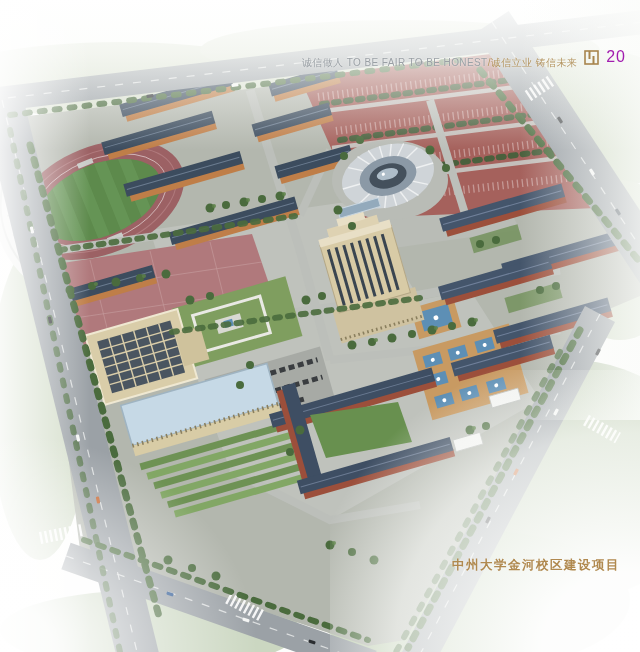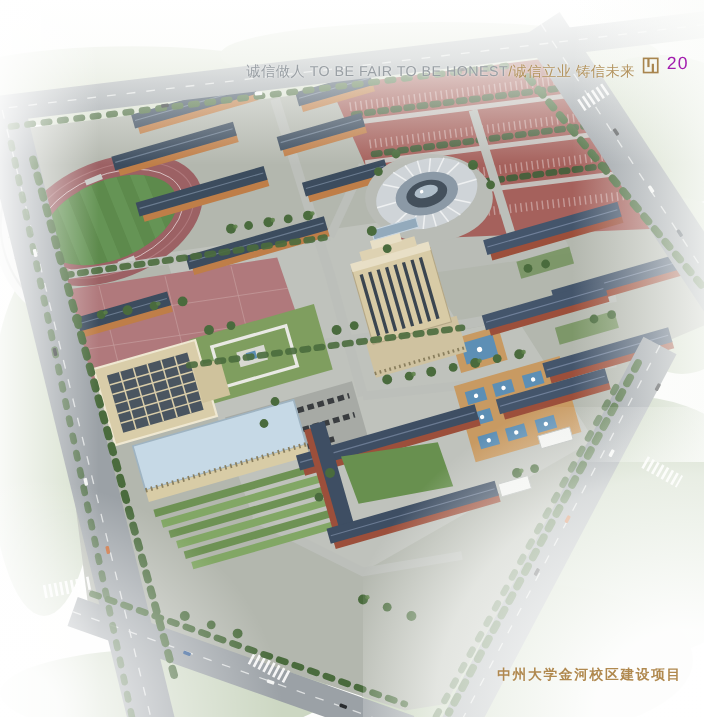--- a/index.html
+++ b/index.html
@@ -13,25 +13,25 @@
   .haze-left{left:0;top:0;width:90px;height:652px;
     background:linear-gradient(90deg,rgba(255,255,255,.85),rgba(255,255,255,0));}
   .haze-right{left:520px;top:0;width:120px;height:420px;
     background:linear-gradient(270deg,rgba(251,252,250,.8),rgba(255,255,255,0));}
   .haze-br{left:330px;top:370px;width:310px;height:282px;
     background:radial-gradient(ellipse at 95% 100%,rgba(255,255,255,.97) 20%,rgba(253,254,252,.65) 55%,rgba(255,255,255,0) 78%);}
   .haze-bl{left:0;top:430px;width:260px;height:222px;
     background:radial-gradient(ellipse at 0% 100%,rgba(255,255,255,.9) 15%,rgba(255,255,255,0) 70%);}
   
   #header{position:absolute;top:44px;right:14px;display:flex;align-items:center;gap:7px;}
-  #slogan{font-size:13px;letter-spacing:.4px;color:#9aa0a5;white-space:nowrap;text-shadow:0 0 2px rgba(255,255,255,.8);margin-top:12px;}
+  #slogan{font-size:10px;letter-spacing:.4px;color:#9aa0a5;white-space:nowrap;text-shadow:0 0 2px rgba(255,255,255,.8);margin-top:12px;}
   #slogan .gold{color:#b3945f;}
   #page-number{font-size:16px;color:#a21caf;letter-spacing:1px;}
   
-  #footer-title{position:absolute;top:605px;left:452px;width:160px;text-align:left;
+  #footer-title{position:absolute;top:557px;left:452px;width:160px;text-align:left;
     font-size:12.5px;font-weight:bold;letter-spacing:1.5px;color:#b0894f;
     text-shadow:0 0 2px rgba(255,255,255,.6);white-space:nowrap;}
 </style>
 </head>
 <body>
 
 <div id="stage">
 
 <svg id="scene" width="640" height="652" viewBox="0 0 640 652">
   <defs>

